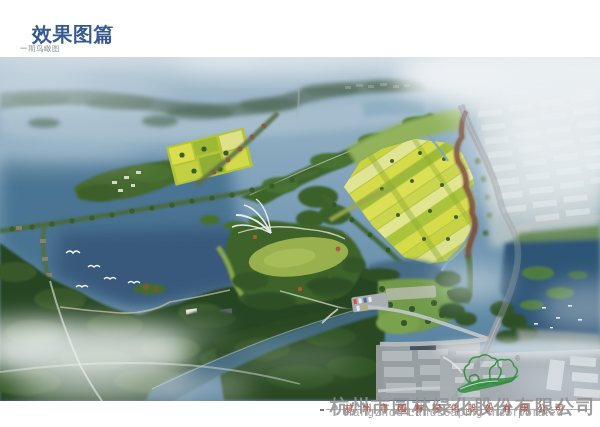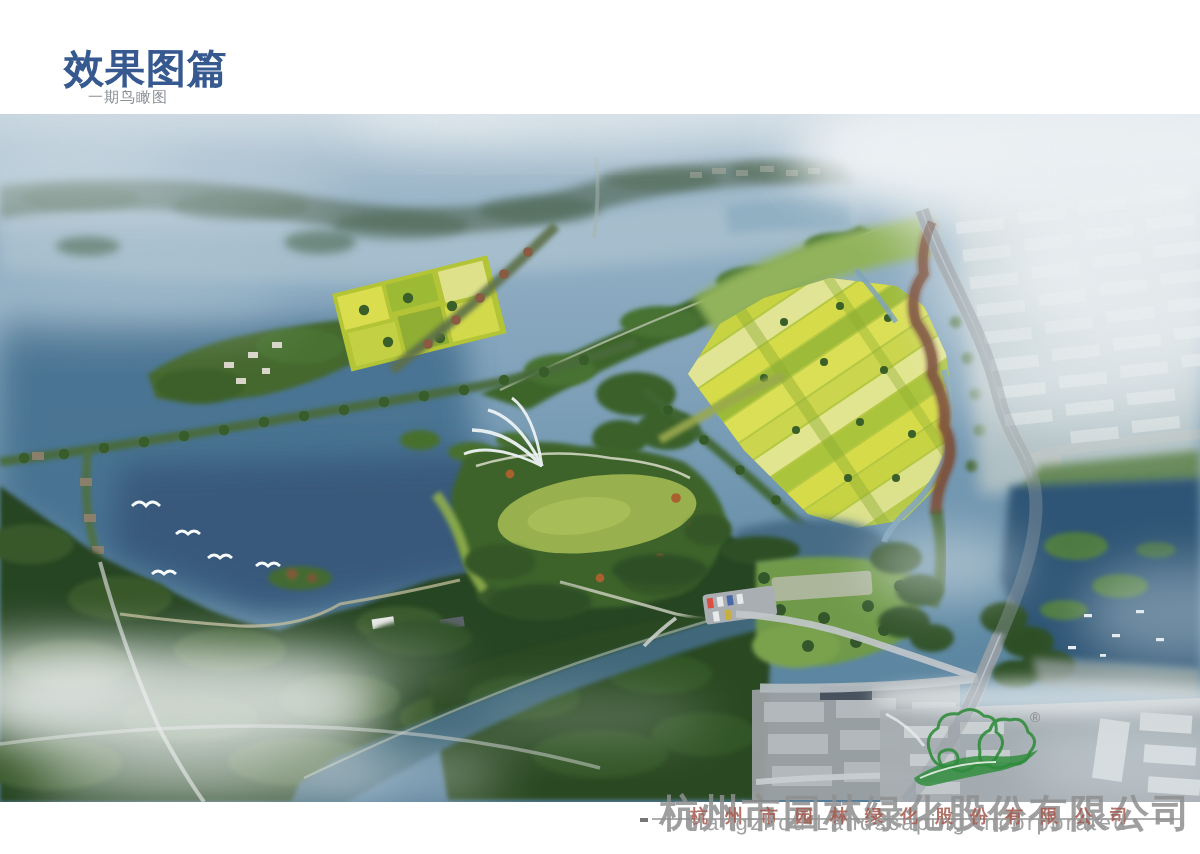--- a/index.html
+++ b/index.html
@@ -4,21 +4,21 @@
 <style>
   html,body{margin:0;padding:0;background:#ffffff;width:600px;height:427px;overflow:hidden;}
   body{font-family:"Liberation Sans", sans-serif;position:relative;}
   .abs{position:absolute;}
 </style>
 </head>
 <body>
 
 <div class="abs" style="left:32px;top:21px;font-size:20px;font-weight:bold;color:#36598f;letter-spacing:0.5px;">效果图篇</div>
 
-<div class="abs" style="left:44px;top:44px;font-size:7.5px;color:#8b9096;letter-spacing:0.5px;text-align:right;">一期鸟瞰图</div>
+<div class="abs" style="left:20px;top:44px;font-size:7.5px;color:#8b9096;letter-spacing:0.5px;text-align:right;">一期鸟瞰图</div>
 
 <svg class="abs" style="left:0;top:57px;" width="600" height="344" viewBox="0 0 600 344" xmlns="http://www.w3.org/2000/svg">
   <defs>
     <linearGradient id="waterbg" x1="0" y1="0" x2="0" y2="1">
       <stop offset="0" stop-color="#b0c4d2"></stop>
       <stop offset="0.18" stop-color="#92afc4"></stop>
       <stop offset="0.45" stop-color="#7a9db6"></stop>
       <stop offset="0.75" stop-color="#5f89a4"></stop>
       <stop offset="1" stop-color="#547c98"></stop>
     </linearGradient>

